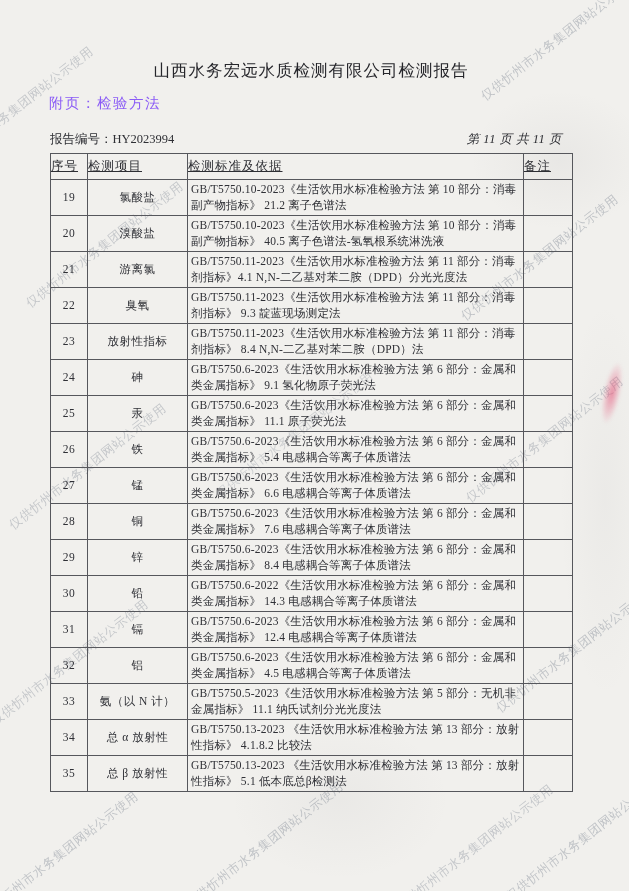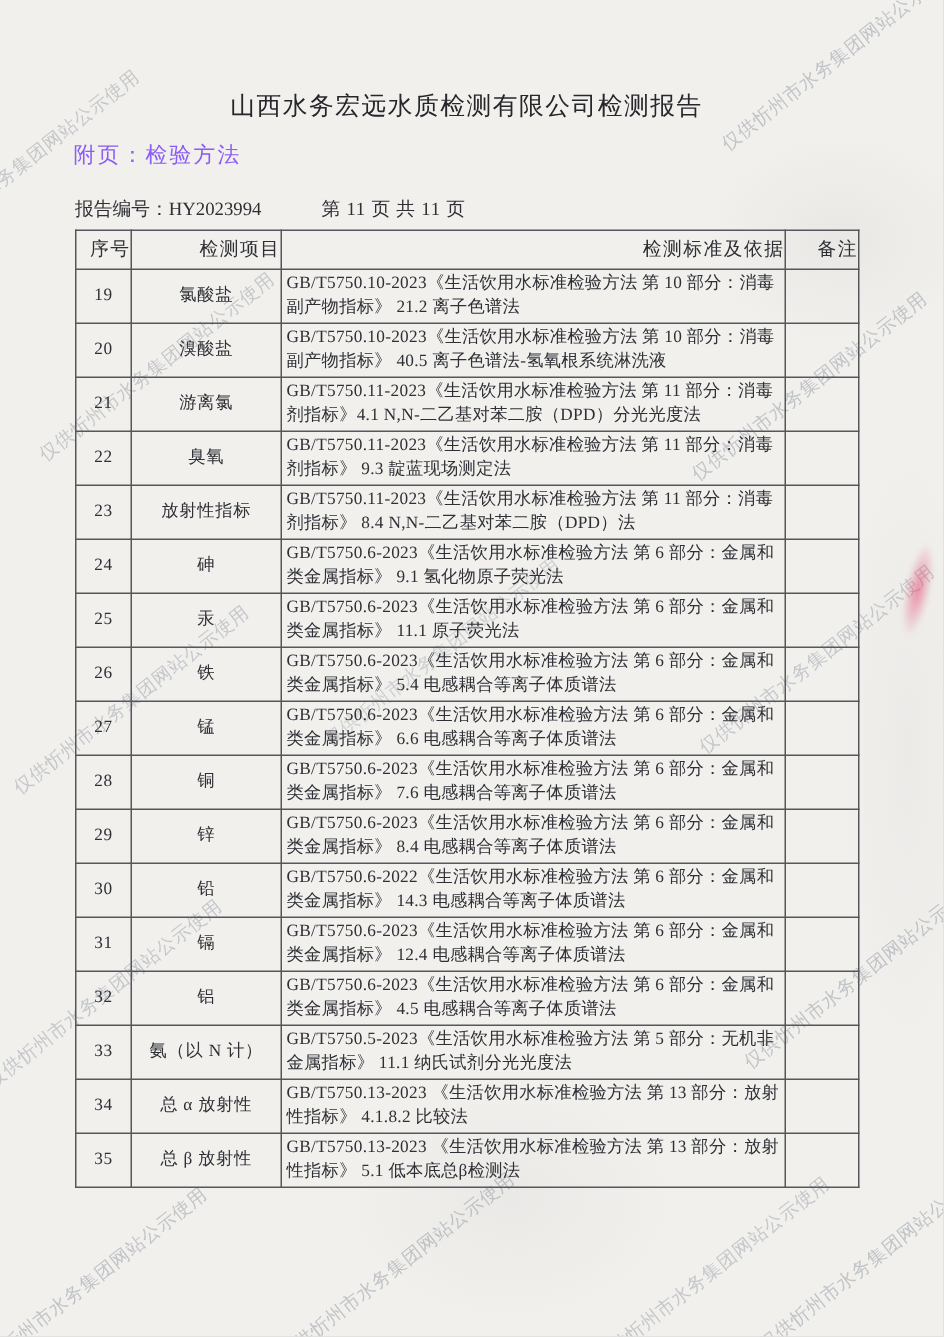--- a/index.html
+++ b/index.html
@@ -36,39 +36,39 @@
   
   .title{
     position:absolute;top:60px;left:50px;width:522px;
     text-align:center;
     font-family:"Liberation Sans","DejaVu Sans",sans-serif;
     font-weight:normal;font-size:16.5px;letter-spacing:1px;color:#26262b;
   }
   .subtitle{position:absolute;top:94px;left:49px;font-size:14.5px;letter-spacing:1.5px;color:#8b5cf6;}
   .report-line{
     position:absolute;top:131px;left:50px;width:522px;
-    display:flex;align-items:baseline;
-    font-size:12.5px;color:#2e2f34;gap:40px;
-  }
-  .report-line .right{padding-right:10px;letter-spacing:.5px;}
+    display:flex;justify-content:space-between;align-items:baseline;
+    font-size:12.5px;color:#2e2f34;
+  }
+  .report-line .right{padding-right:10px;letter-spacing:.5px;font-style:italic;}
   
   table.methods{
     position:absolute;top:153px;left:50px;width:522px;
     border-collapse:collapse;table-layout:fixed;
     background:transparent;
   }
   table.methods th,table.methods td{
     border:1px solid #56575c;
     background:transparent;
     font-weight:normal;
     vertical-align:middle;
   }
   table.methods th{
     font-size:12.5px;height:25px;letter-spacing:1px;color:#2e2f34;
-    text-align:right;padding:0;
+    text-align:left;padding:0;text-decoration:underline;
   }
   table.methods td{
     font-size:11.5px;line-height:15.5px;color:#2f3036;
     padding:2px 3px;
   }
   td.c-no,td.c-item{text-align:center;letter-spacing:.5px;}
   td.c-no{font-size:12px;}
   td.c-method{text-align:left;padding:2px 6px 2px 7px;letter-spacing:.2px;margin-left:12px;}
   .content{position:relative;z-index:1;}
   .wm-layer{position:absolute;inset:0;z-index:0;}

